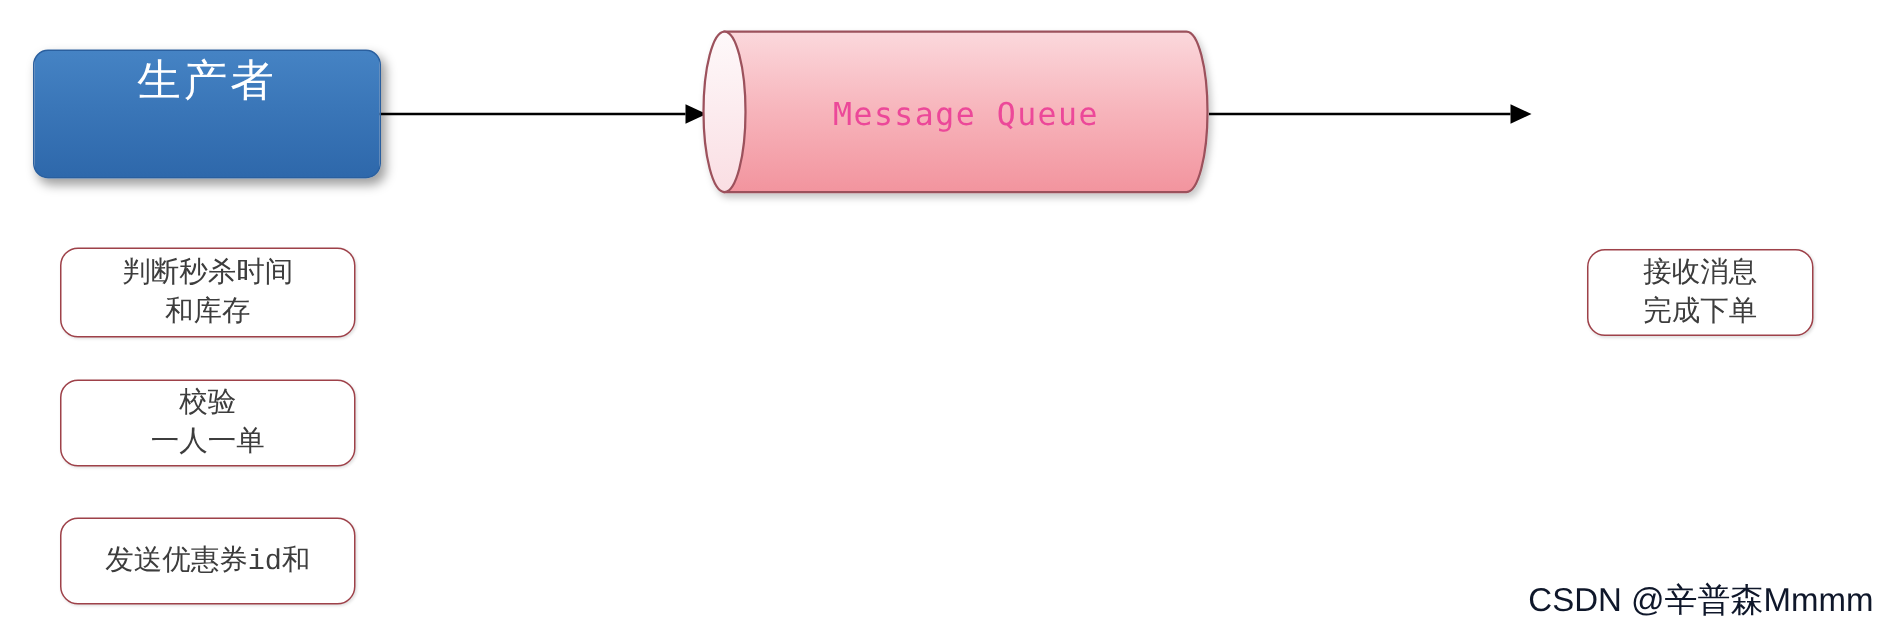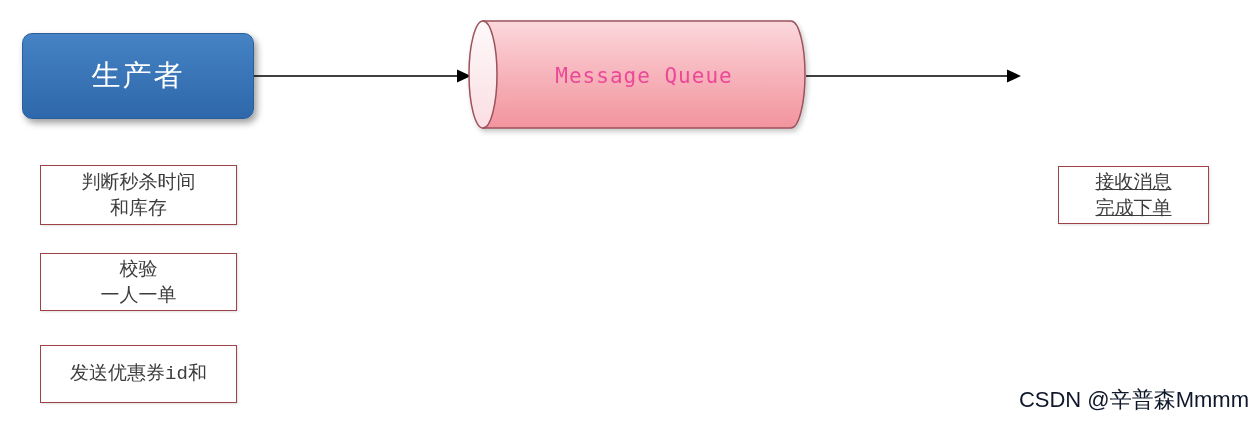--- a/index.html
+++ b/index.html
@@ -18,21 +18,21 @@
   .layer {
     position: absolute;
     left: 0;
     top: 0;
     width: 1258px;
     height: 422px;
   }
   .node {
     position: absolute;
     display: flex;
-    align-items: center;
+    align-items: flex-start;
     justify-content: center;
     color: #ffffff;
     font-size: 29px;
     letter-spacing: 2px;
     border-radius: 10px;
     box-shadow: 3px 4px 7px rgba(0,0,0,0.38);
   }
   .node.producer {
     left: 22px;
     top: 33px;
@@ -63,32 +63,32 @@
     letter-spacing: 1px;
     color: #ec4899;
   }
   .note {
     position: absolute;
     display: flex;
     flex-direction: column;
     align-items: center;
     justify-content: center;
     border: 1.5px solid #9e4149;
-    border-radius: 0;
+    border-radius: 12px;
     background: #ffffff;
     color: #3d3d3d;
     font-size: 19px;
     line-height: 26px;
     text-align: center;
     box-shadow: 1px 1px 2px rgba(0,0,0,0.12);
   }
   .note.p1 { left: 40px;   top: 165px; width: 195px; height: 58px; }
   .note.p2 { left: 40px;   top: 253px; width: 195px; height: 56px; }
   .note.p3 { left: 40px;   top: 345px; width: 195px; height: 56px; font-family: Liberation Mono, monospace; }
-  .note.c1 { left: 1058px; top: 166px; width: 149px; height: 56px; text-decoration: underline; }
+  .note.c1 { left: 1058px; top: 166px; width: 149px; height: 56px; }
   .watermark {
     position: absolute;
     right: 9px;
     bottom: 7px;
     font-size: 22px;
     color: #0f172a;
     white-space: nowrap;
   }
 </style>
 </head>

